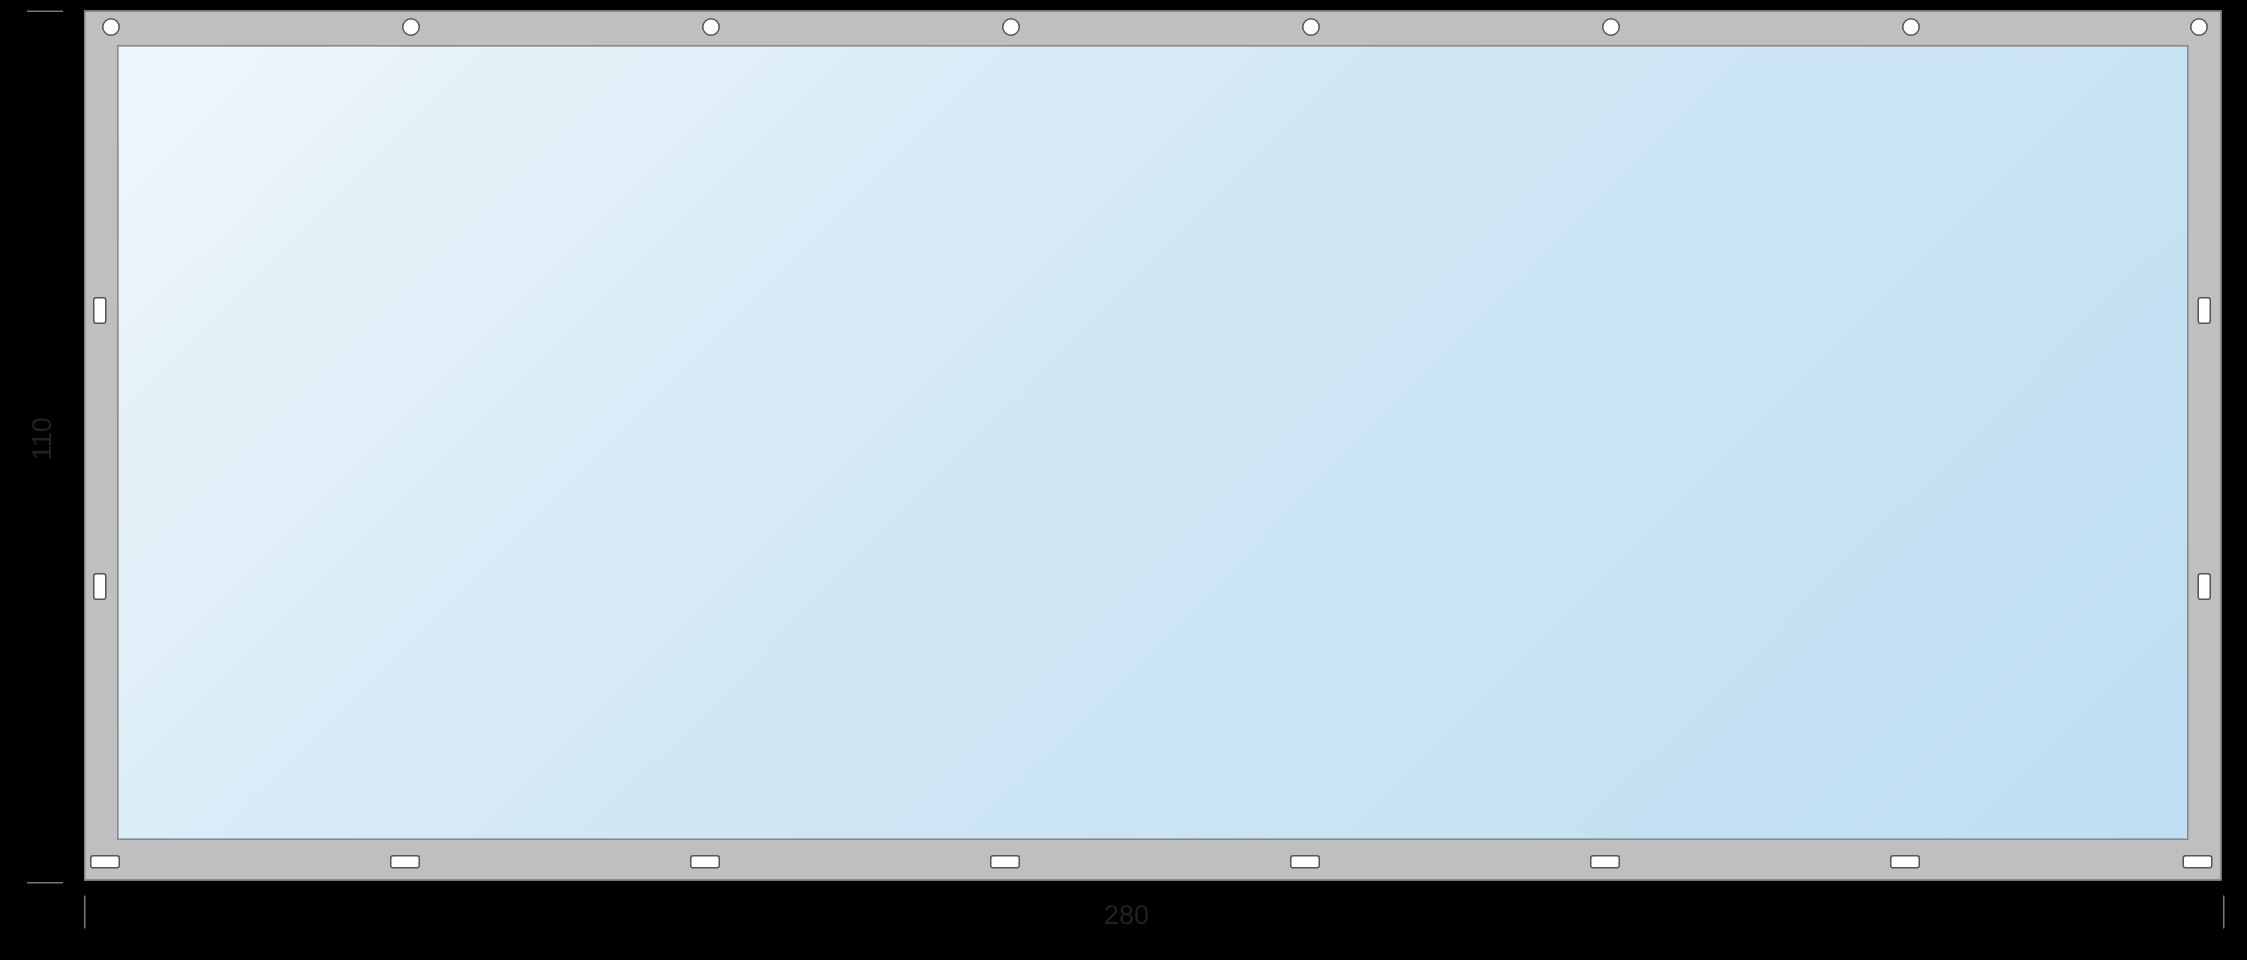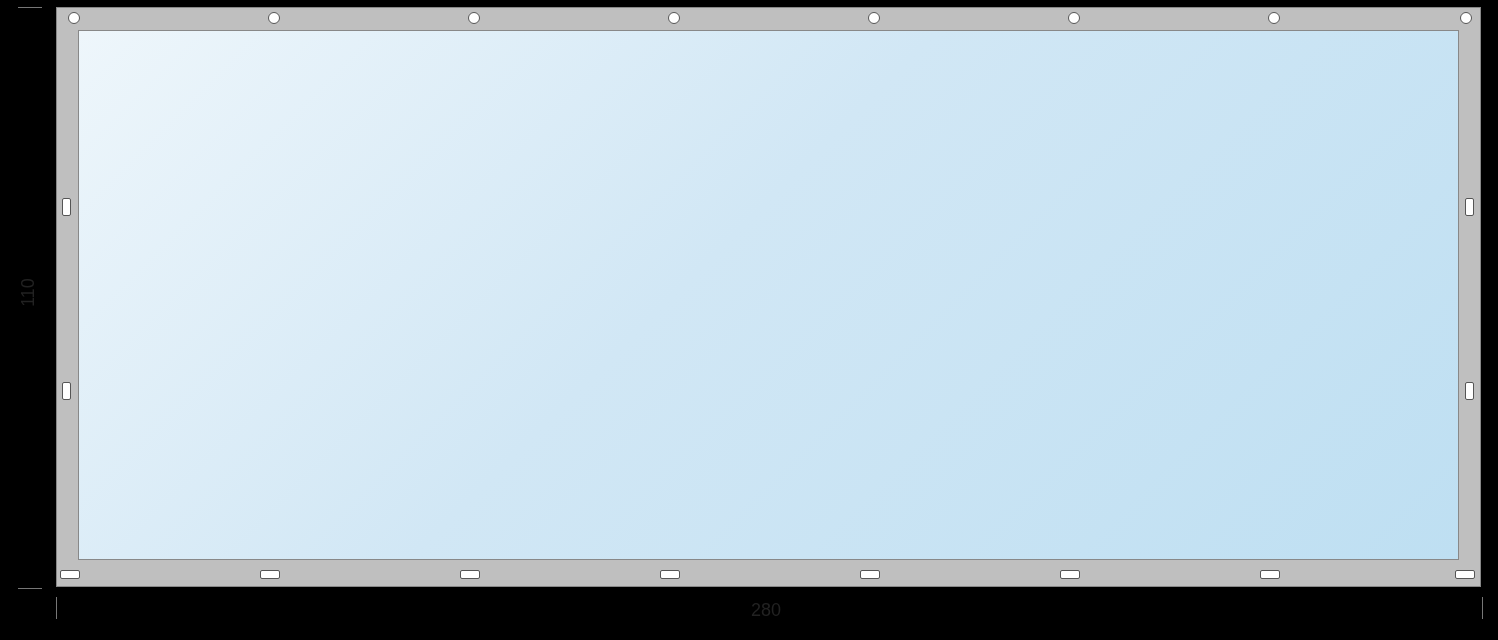--- a/index.html
+++ b/index.html
@@ -6,21 +6,21 @@
   .stage{position:relative;width:1498px;height:640px;background:#000;overflow:hidden;}
   .frame{position:absolute;background:#bfbfbf;border:1px solid #888;box-sizing:border-box;}
   .panel{position:absolute;border:1px solid #888;box-sizing:border-box;
     background:linear-gradient(135deg,#eef6fb 0%,#d1e7f5 45%,#bedff2 100%);}
   .eyelet{position:absolute;width:12px;height:12px;border-radius:50%;background:#fff;border:1.5px solid #555;box-sizing:border-box;}
   .slot-h{position:absolute;width:20px;height:9px;border-radius:2px;background:#fff;border:1.5px solid #555;box-sizing:border-box;}
   .slot-v{position:absolute;width:9px;height:18px;border-radius:2px;background:#fff;border:1.5px solid #555;box-sizing:border-box;}
   .dim-v{position:absolute;border-top:1px solid #777;border-bottom:1px solid #777;}
   .dim-v-lbl{position:absolute;transform:rotate(-90deg);transform-origin:center;color:#222;font-size:18px;}
   .dim-h{position:absolute;border-left:1px solid #777;border-right:1px solid #777;}
-  .dim-h-lbl{position:absolute;color:#222;font-size:18px;text-align:center;}
+  .dim-h-lbl{position:absolute;color:#222;font-size:18px;text-align:left;}
 </style>
 </head>
 <body>
 
 <div class="stage">
 
   <div class="frame" style="left:56px;top:7px;width:1425px;height:580px;"></div>
 
   <div class="panel" style="left:78px;top:30px;width:1381px;height:530px;"></div>
 

